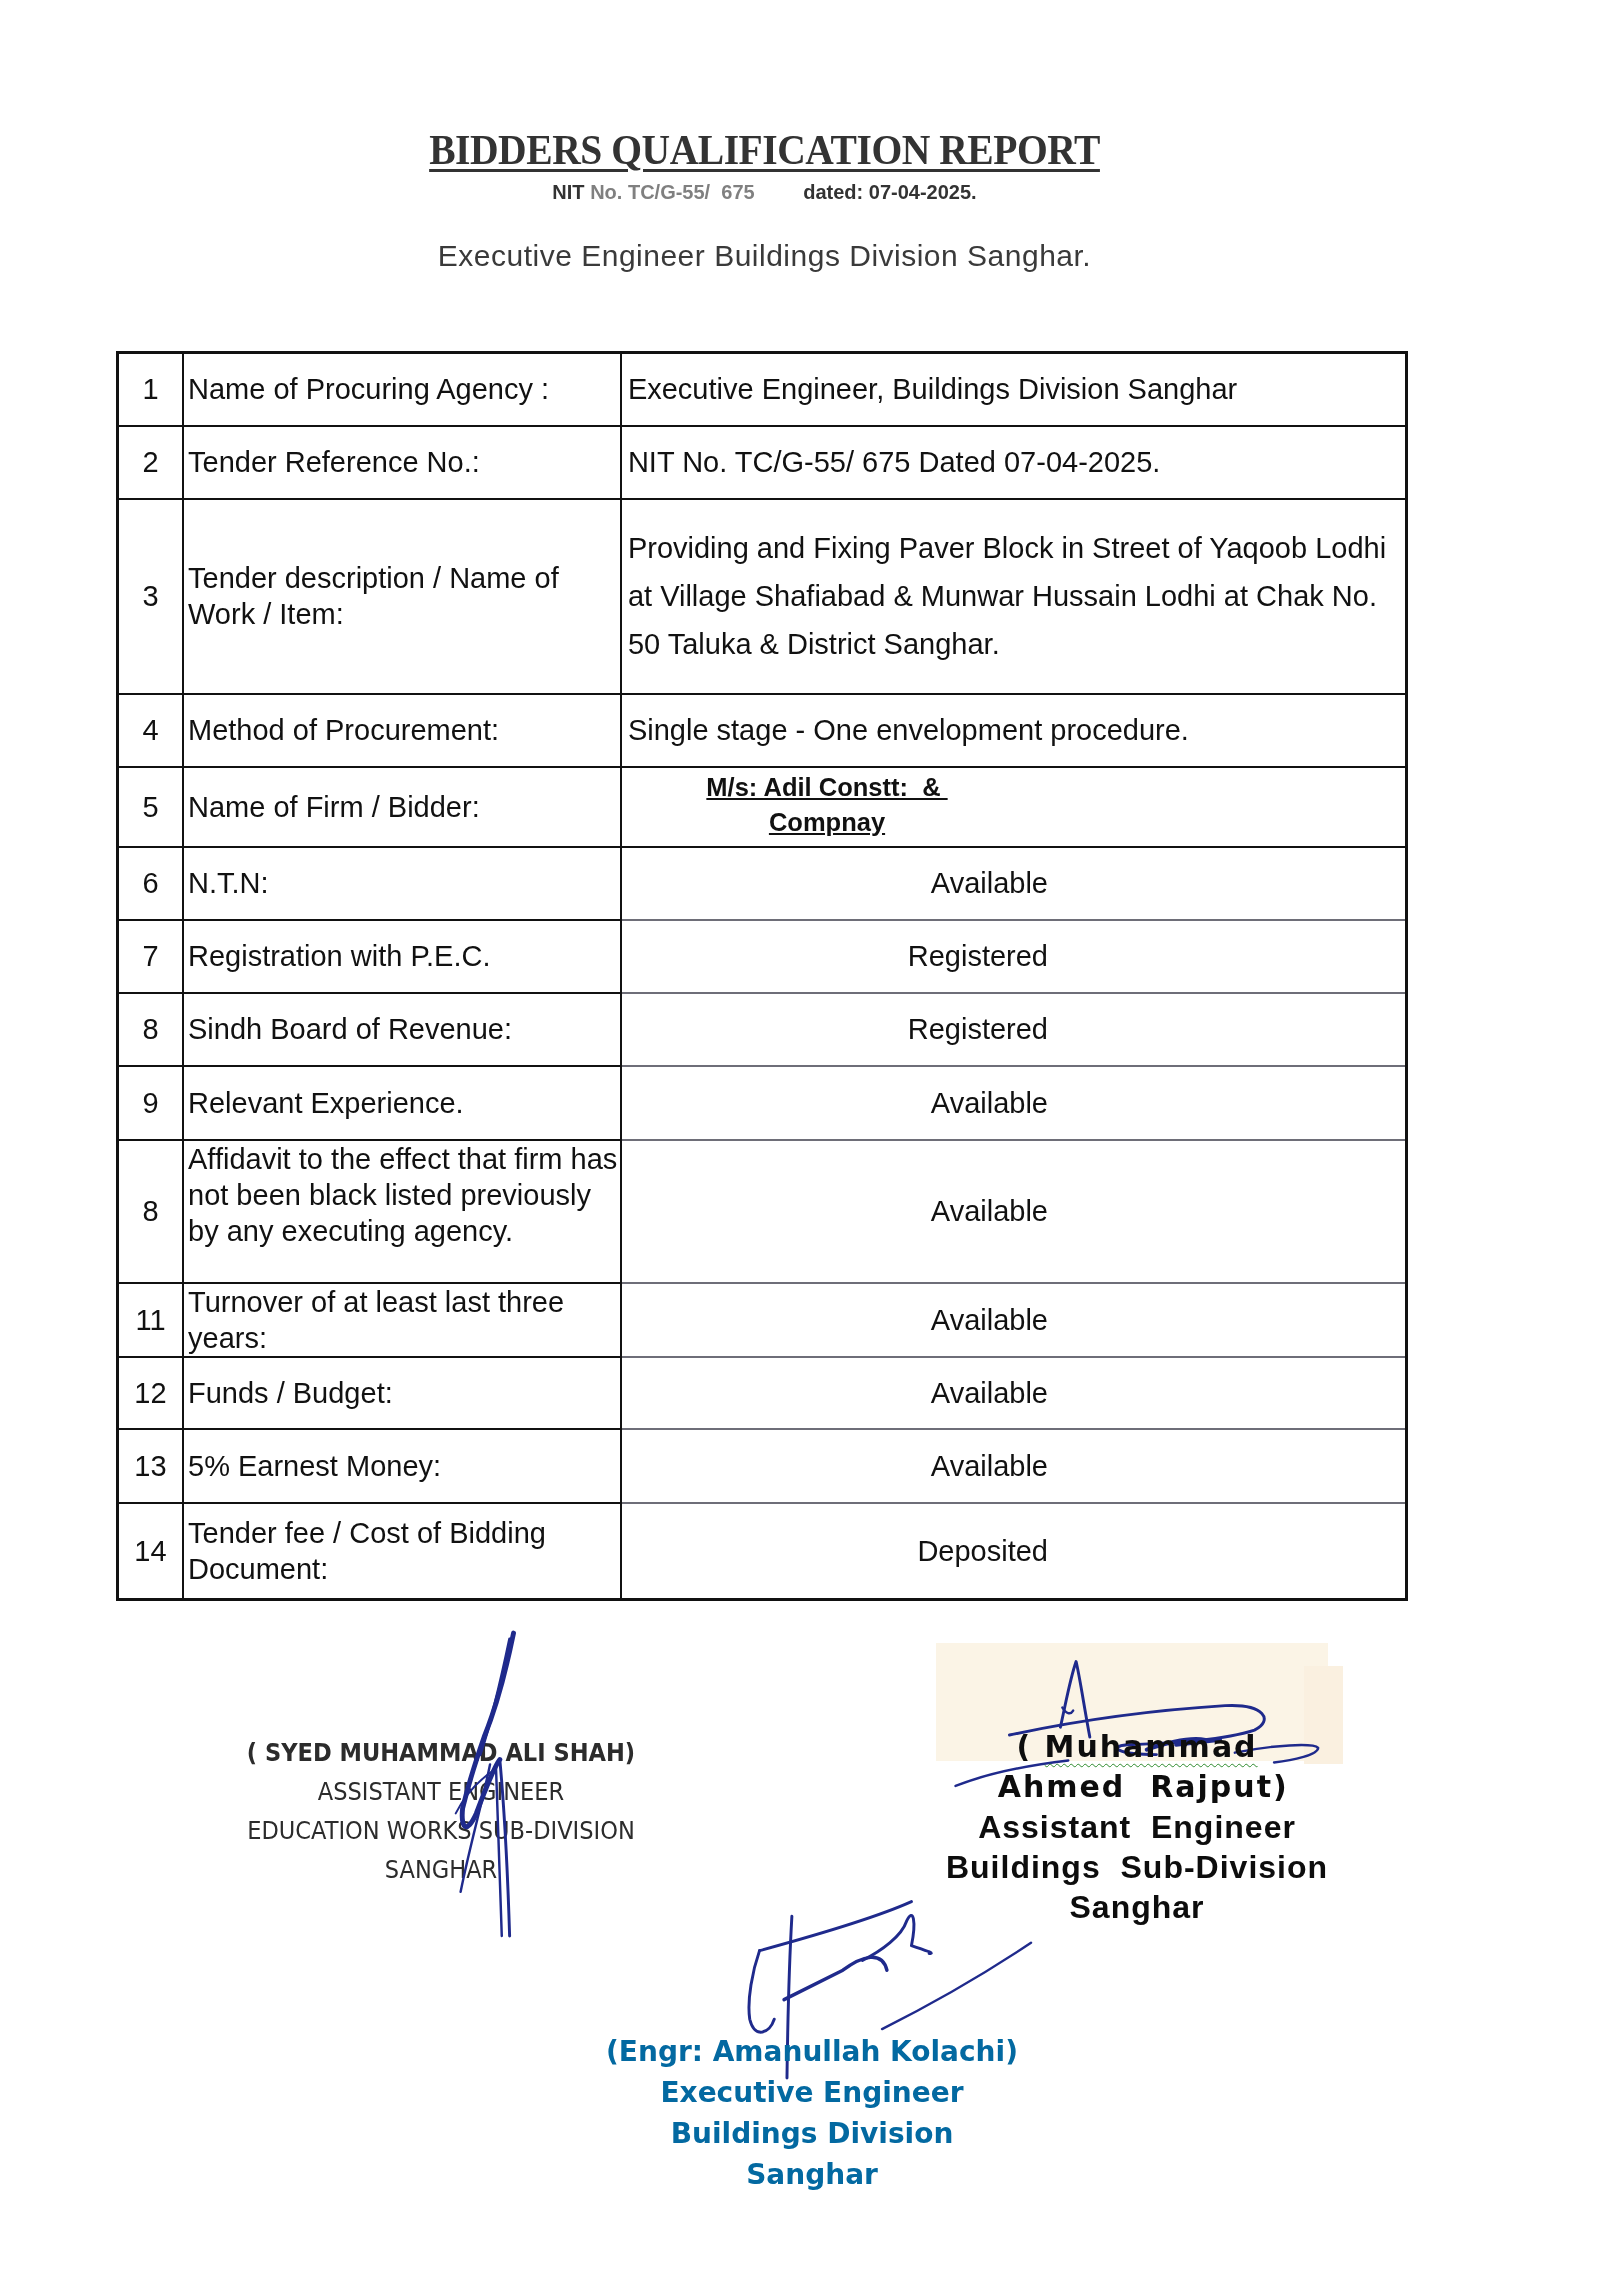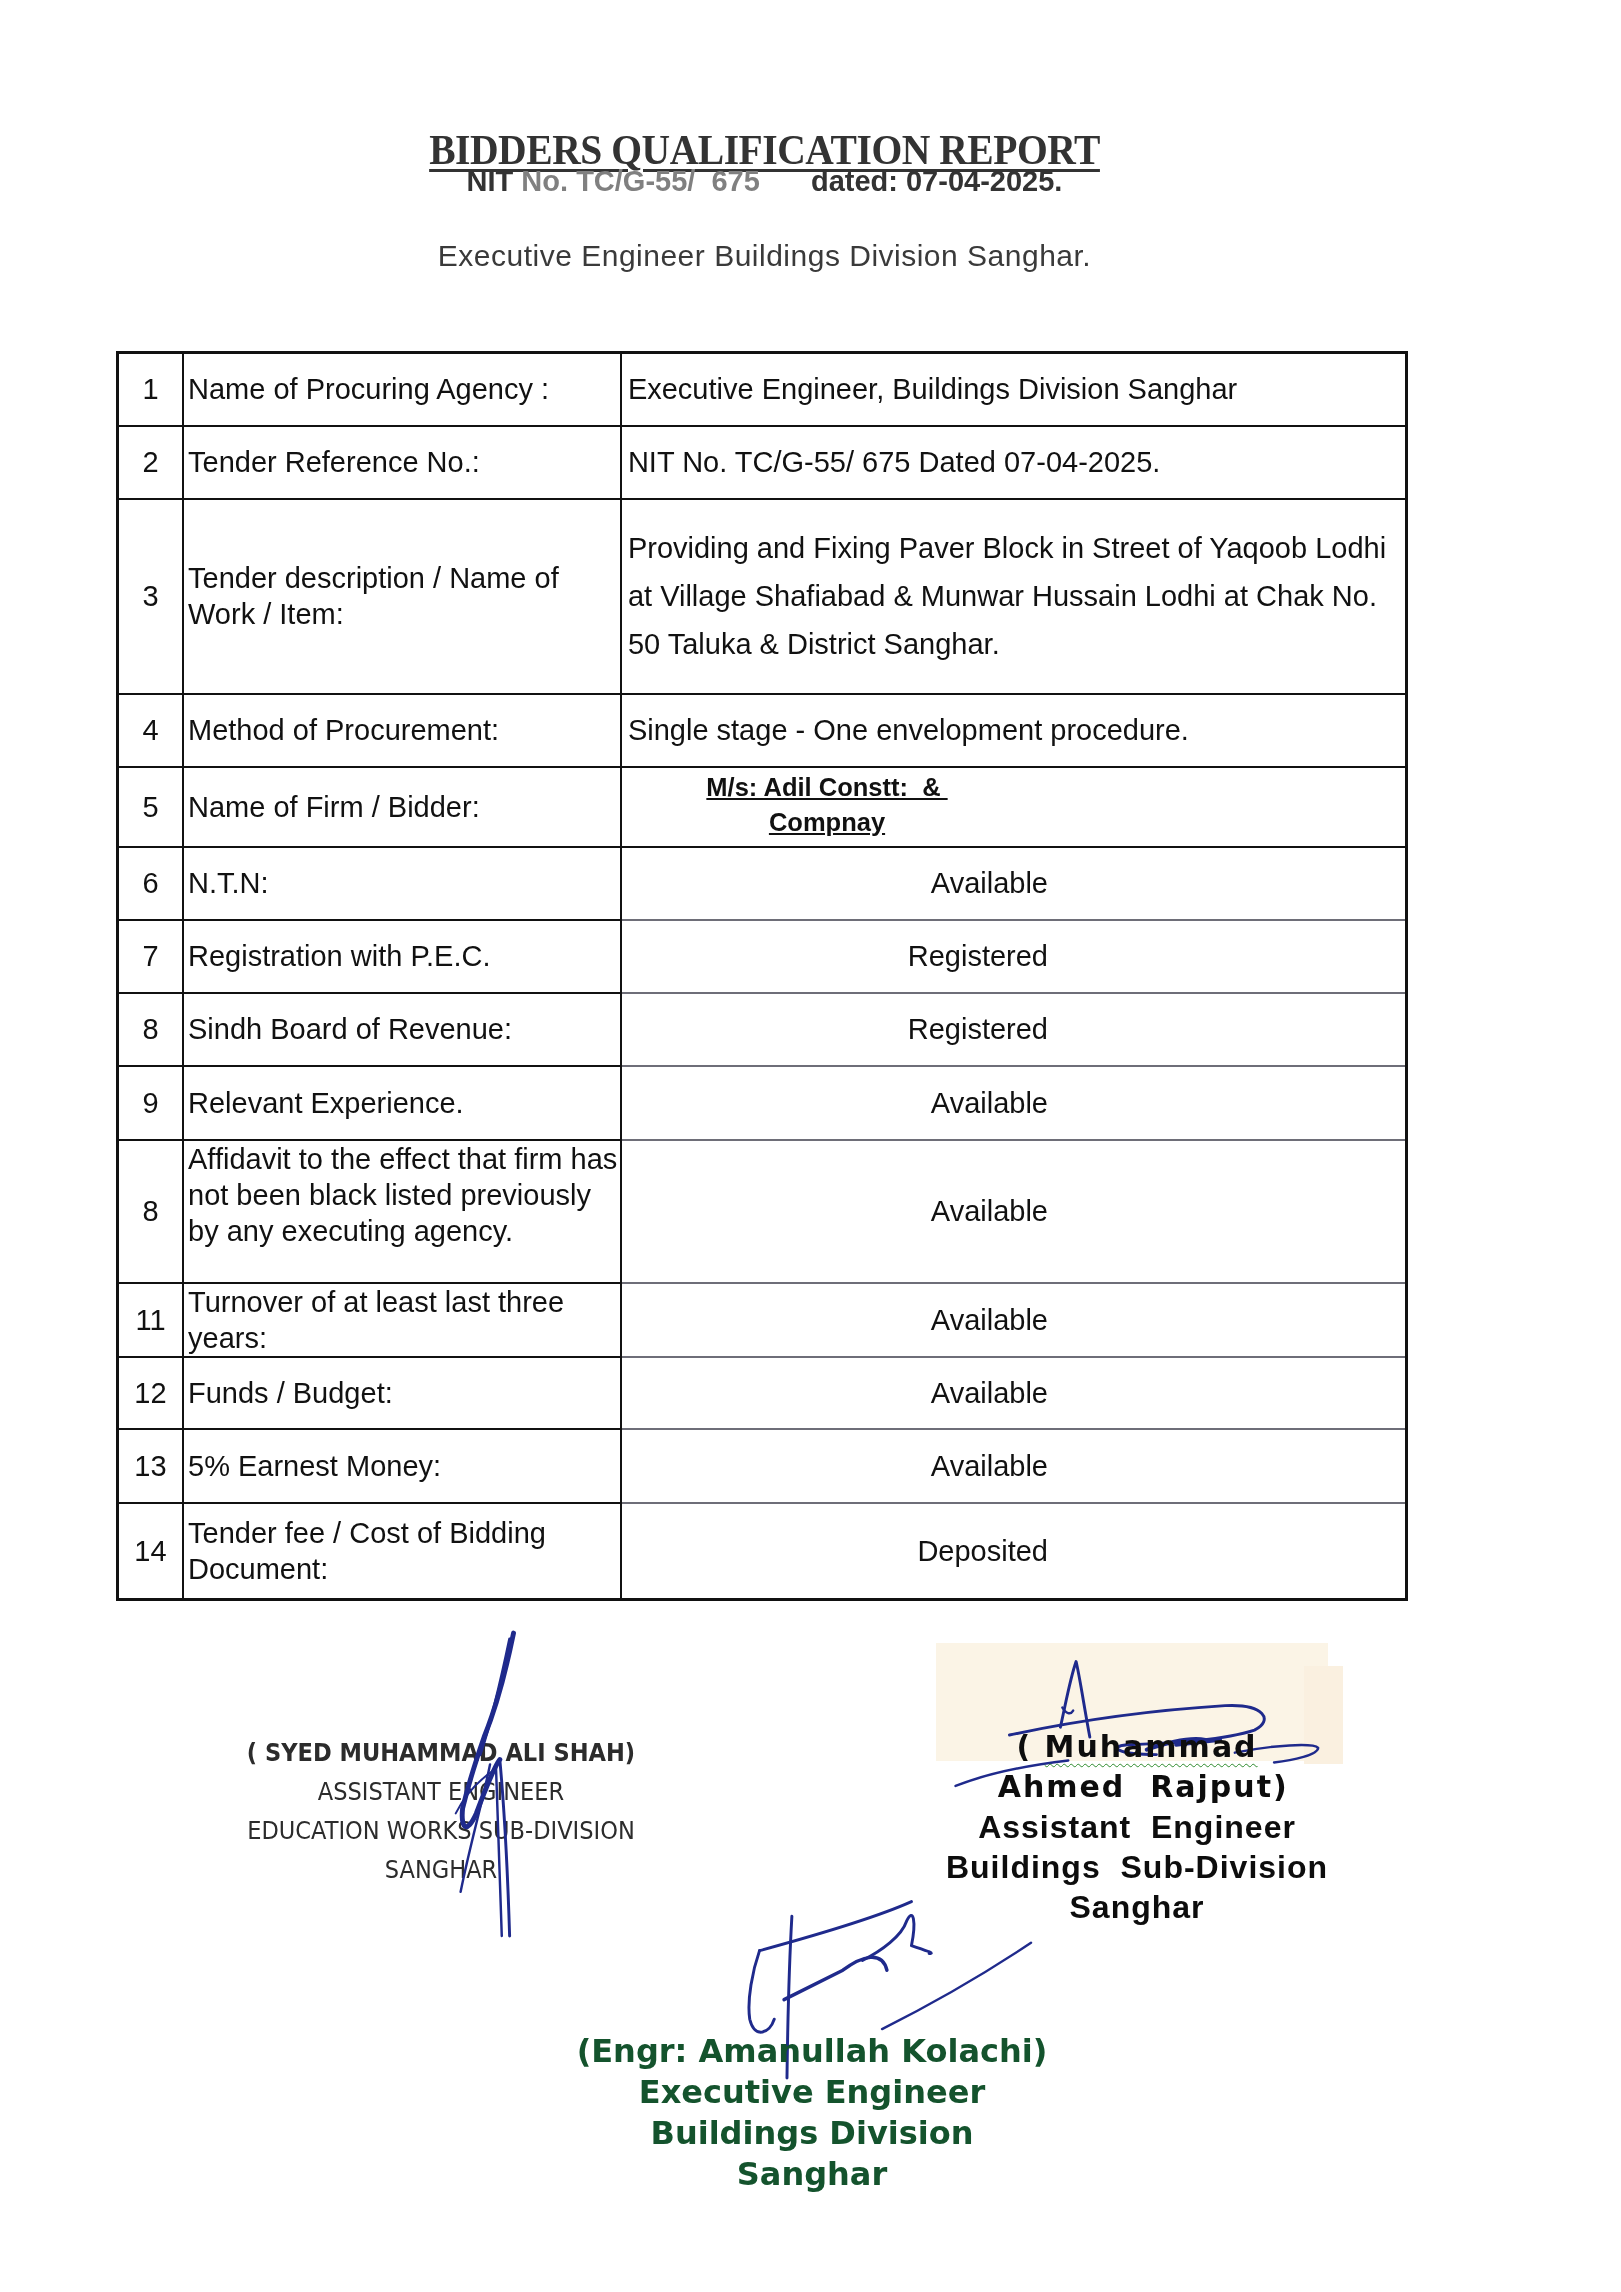--- a/index.html
+++ b/index.html
@@ -6,22 +6,22 @@
   body { width: 1621px; height: 2293px; position: relative; overflow: hidden; }
   .abs { position: absolute; }
   .title {
     left: 0; width: 1529px; top: 125px; text-align: center;
     font-family: "Liberation Serif", serif; font-weight: bold; font-size: 43px;
     color: #333333; text-decoration: underline; text-decoration-thickness: 2.9px;
     text-underline-offset: 4.9px; letter-spacing: -0.5px;
     transform: scaleX(0.92); transform-origin: 765px 0;
   }
   .nit {
-    left: 0; width: 1529px; top: 165px; text-align: center;
-    font-family: "Liberation Sans", sans-serif; font-weight: bold; font-size: 29px; color: #333333;
+    left: 0; width: 1529px; top: 181px; text-align: center;
+    font-family: "Liberation Sans", sans-serif; font-weight: bold; font-size: 20px; color: #333333;
   }
   .nit .gray { color: #808080; }
   .nit .gap { display: inline-block; width: 43px; }
   .office {
     left: 0; width: 1529px; top: 239px; text-align: center;
     font-family: "Liberation Sans", sans-serif; font-weight: normal; font-size: 30px; color: #3a3a3a;
     letter-spacing: 0.5px;
   }
   table.report {
     position: absolute; left: 116px; top: 351px; width: 1292px;
@@ -51,21 +51,21 @@
   .sig-right {
     left: 882px; width: 510px; top: 1727px;
     font-family: "Liberation Sans", sans-serif; font-size: 32px; color: #0d0d0d; line-height: 40px;
     letter-spacing: 1px;
   }
   .sig-right .l0 { font-weight: 900; font-family: "DejaVu Sans", sans-serif; font-size: 30px; letter-spacing: 2px; }
   .sig-right .l0 .squiggle { text-decoration: underline wavy #2e8b2e; text-decoration-thickness: 1px; text-underline-offset: 5.9px; }
   .sig-right .l1, .sig-right .l2, .sig-right .l3 { font-weight: bold; }
   .sig-bottom {
     left: 567px; width: 490px; top: 2031px;
-    font-family: "DejaVu Sans", sans-serif; font-size: 32px; font-weight: bold; color: #14532d; line-height: 41px;
+    font-family: "DejaVu Sans", sans-serif; font-size: 28px; font-weight: bold; color: #0369a1; line-height: 41px;
   }
   svg.ink { position: absolute; overflow: visible; }
   svg.ink path { fill: none; stroke: #1f2a8c; stroke-linecap: round; stroke-linejoin: round; }
 </style>
 </head>
 <body>
 
 <div class="abs title">BIDDERS QUALIFICATION REPORT</div>
 <div class="abs nit">
   <span>NIT</span>

